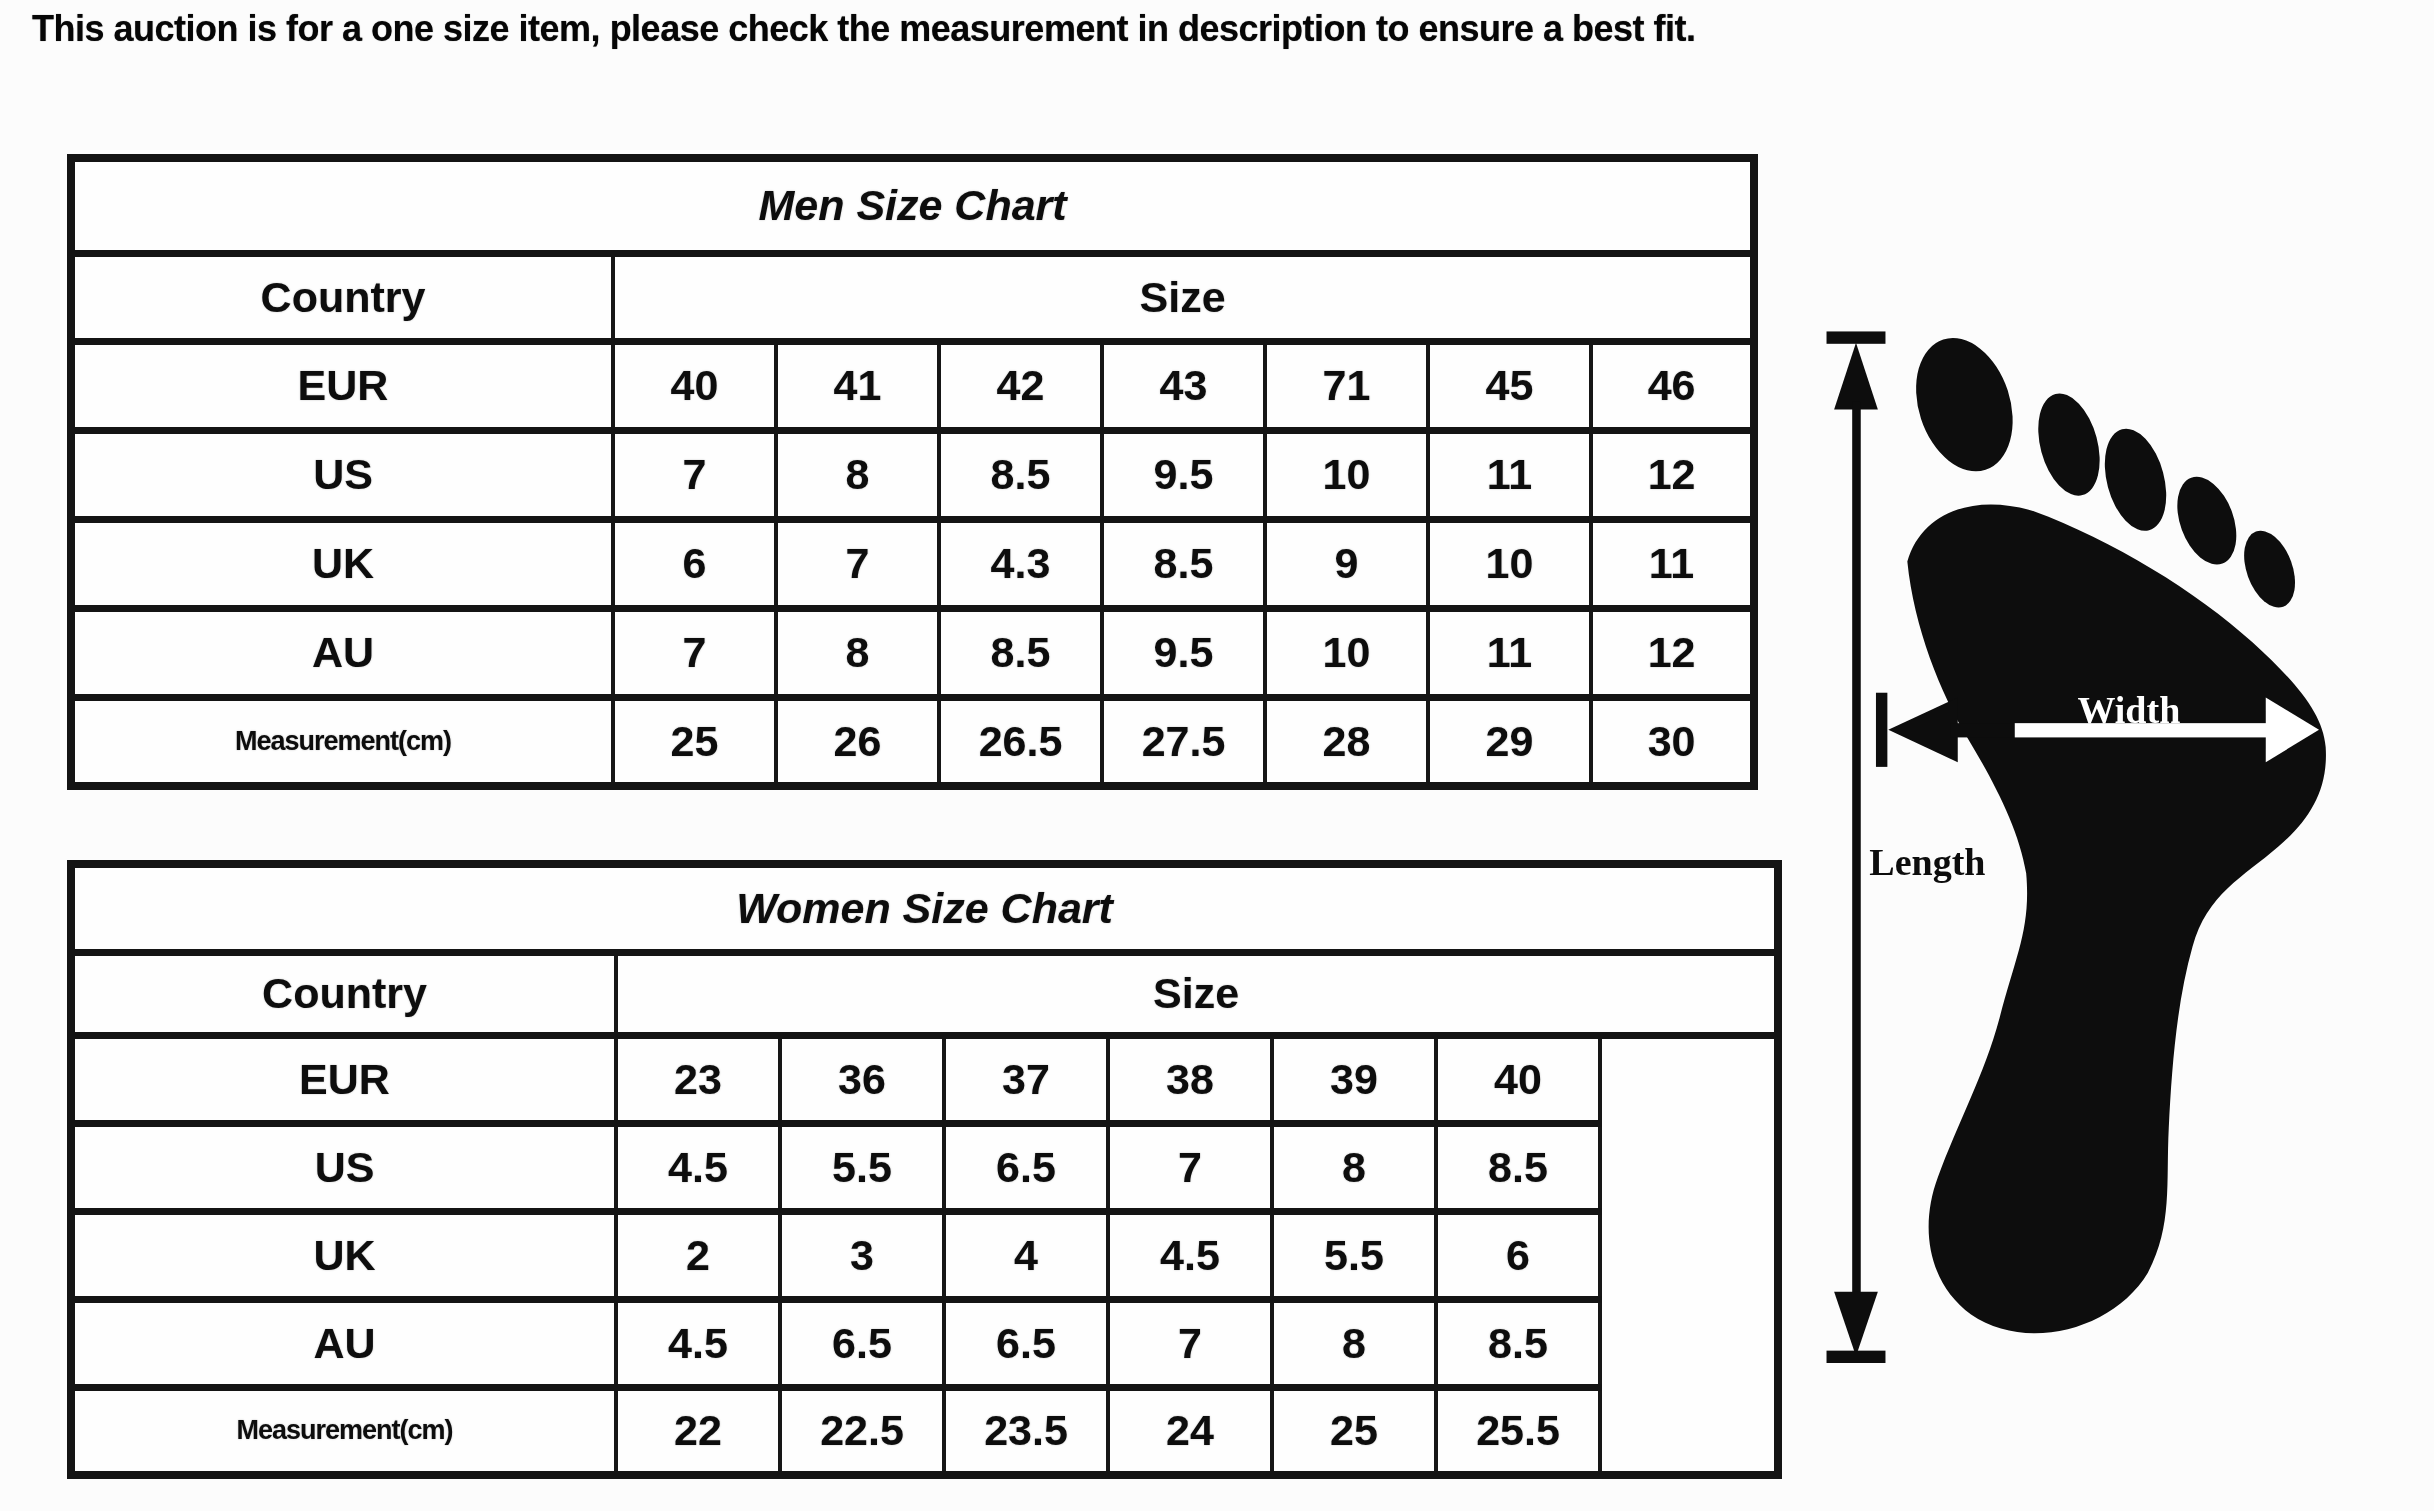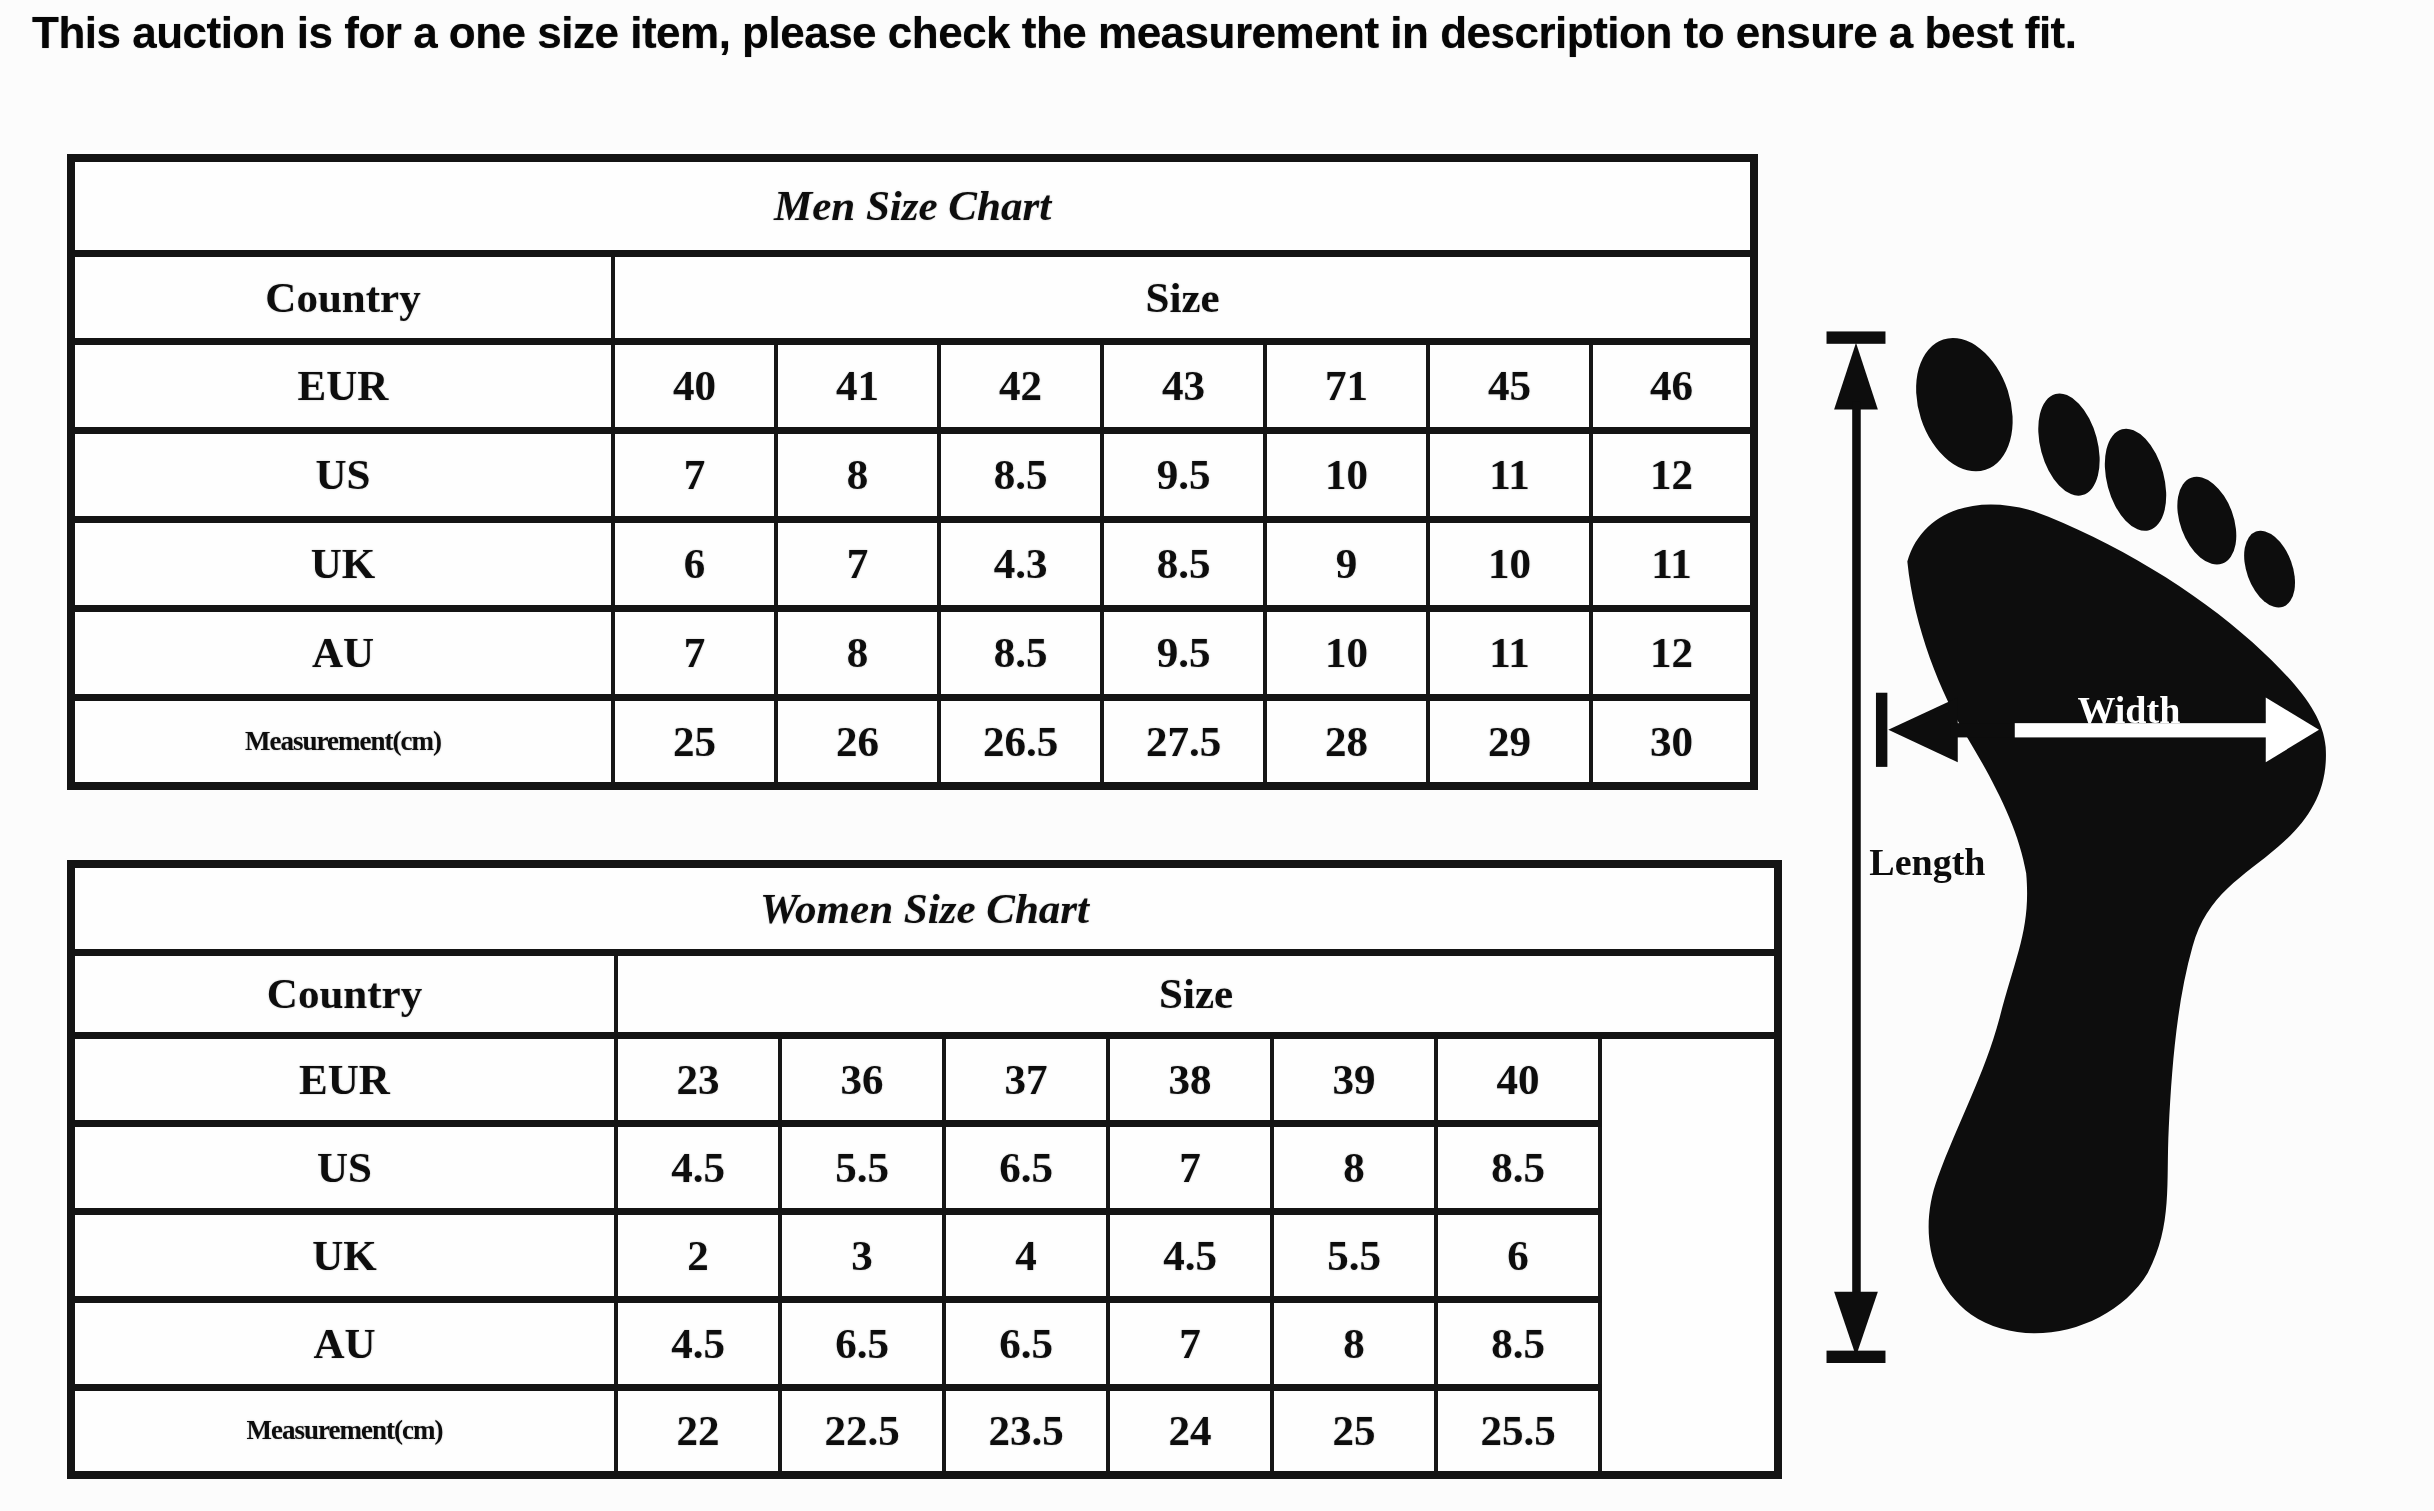--- a/index.html
+++ b/index.html
@@ -2,27 +2,27 @@
 <html style="font-size:15px"><head>
 <meta charset="utf-8">
 <style>
   html,body{margin:0;padding:0;background:#e8e8e8;}
   .canvas{
     position:relative;width:2435px;height:1511px;overflow:hidden;
     background:#fcfcfc;font-family:"Liberation Sans",sans-serif;color:#0e0e0e;
   }
   .top-notice{
     position:absolute;left:32px;top:7.6px;width:2359px;
-    font-size:44px;font-weight:700;letter-spacing:-0.5px;color:#060606;
+    font-size:36px;font-weight:700;letter-spacing:-0.5px;color:#060606;
     text-shadow:0 0 1px rgba(0,0,0,.55);
     white-space:nowrap;
   }
   table.size-table{
     position:absolute;border-collapse:collapse;table-layout:fixed;
-    background:#fefefe;border:8.6px solid #141414;font-family:Liberation Serif, serif;
+    background:#fefefe;border:8.6px solid #141414;
   }
   table.size-table td{
     border-left:4.8px solid #161616;border-right:4.8px solid #161616;
     border-top:7.6px solid #141414;border-bottom:7.6px solid #141414;
     text-align:center;vertical-align:middle;
     font-weight:700;font-size:43px;color:#0d0d0d;
     text-shadow:0 0 1.9px rgba(20,20,20,.28);
     overflow:hidden;white-space:nowrap;
   }
   td.title-cell{

